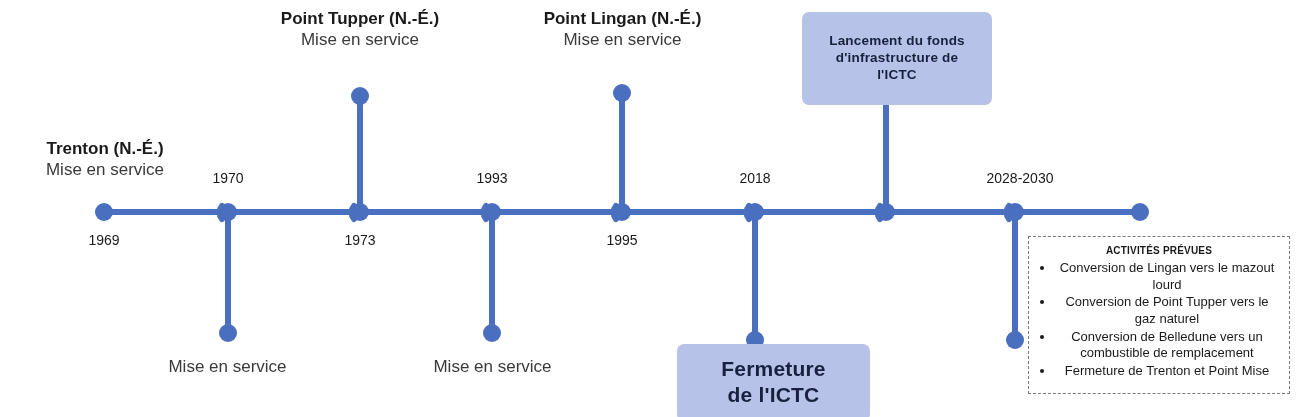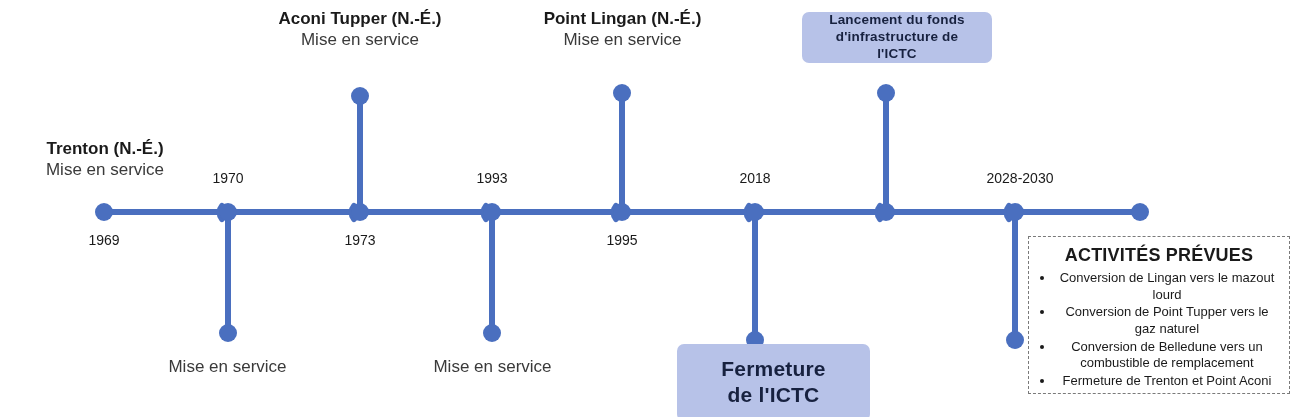--- a/index.html
+++ b/index.html
@@ -52,38 +52,38 @@
     position: absolute;
     background: #b7c2e8;
     border-radius: 7px;
     text-align: center;
     font-weight: bold;
     color: #17213f;
     line-height: 1.25;
   }
   .chip-small {
     font-size: 13.5px;
-    padding: 0 10px;
+    padding: 21px 10px;
     letter-spacing: 0.2px;
   }
   .chip-big {
     font-size: 21px;
     padding: 12px 18px;
     letter-spacing: 0.2px;
   }
   .notebox {
     position: absolute;
     border: 1.4px dashed #7a7a7a;
     background: #ffffff;
     padding: 8px 10px 8px 10px;
     box-sizing: border-box;
   }
   .notebox h4 {
     margin: 0 0 4px 0;
-    font-size: 18px;
+    font-size: 10px;
     font-weight: bold;
     text-align: center;
     color: #1a1a1a;
     letter-spacing: 0.2px;
   }
   .notebox ul {
     margin: 0;
     padding-left: 16px;
   }
   .notebox li {
@@ -149,21 +149,21 @@
       <circle cx="1015" cy="340" r="9"></circle>
     </g>
   </svg>
 
   <div class="lbl" style="left:0px; top:122px; width:210px;margin-top:16px;">
     <div class="lbl-bold">Trenton (N.-É.)</div>
     <div class="lbl-sub">Mise en service</div>
   </div>
 
   <div class="lbl" style="left:240px; top:8px; width:240px;">
-    <div class="lbl-bold">Aconi Tupper (N.-É.)</div>
+    <div class="lbl-bold">Point Tupper (N.-É.)</div>
     <div class="lbl-sub">Mise en service</div>
   </div>
 
   <div class="lbl" style="left:505px; top:8px; width:235px;">
     <div class="lbl-bold">Point Lingan (N.-É.)</div>
     <div class="lbl-sub">Mise en service</div>
   </div>
 
   <div class="lbl" style="left:110px; top:356px; width:235px;">
     <div class="lbl-sub">Mise en service</div>
@@ -191,17 +191,17 @@
   <div class="year" style="left:562px; top:232px; width:120px;">1995</div>
   <div class="year" style="left:695px; top:170px; width:120px;">2018</div>
   <div class="year" style="left:940px; top:170px; width:160px;">2028-2030</div>
 
   <div class="notebox" style="left:1028px; top:236px; width:262px; height:158px;">
     <h4>ACTIVITÉS PRÉVUES</h4>
     <ul>
       <li>Conversion de Lingan vers le mazout lourd</li>
       <li>Conversion de Point Tupper vers le gaz naturel</li>
       <li>Conversion de Belledune vers un combustible de remplacement</li>
-      <li>Fermeture de Trenton et Point Aconi</li>
+      <li>Fermeture de Trenton et Point Mise</li>
     </ul>
   </div>
 
 </div>
 
 </body></html>

